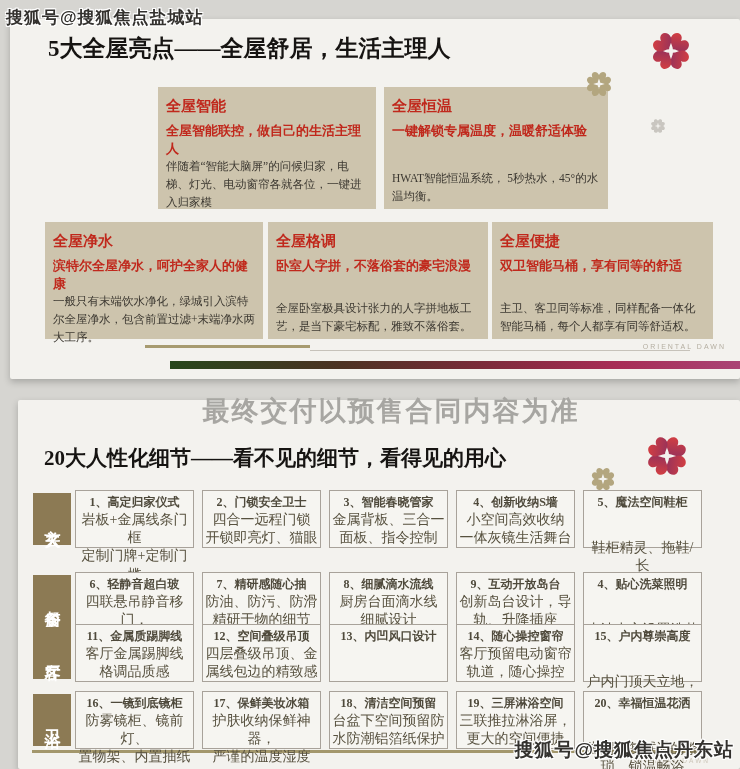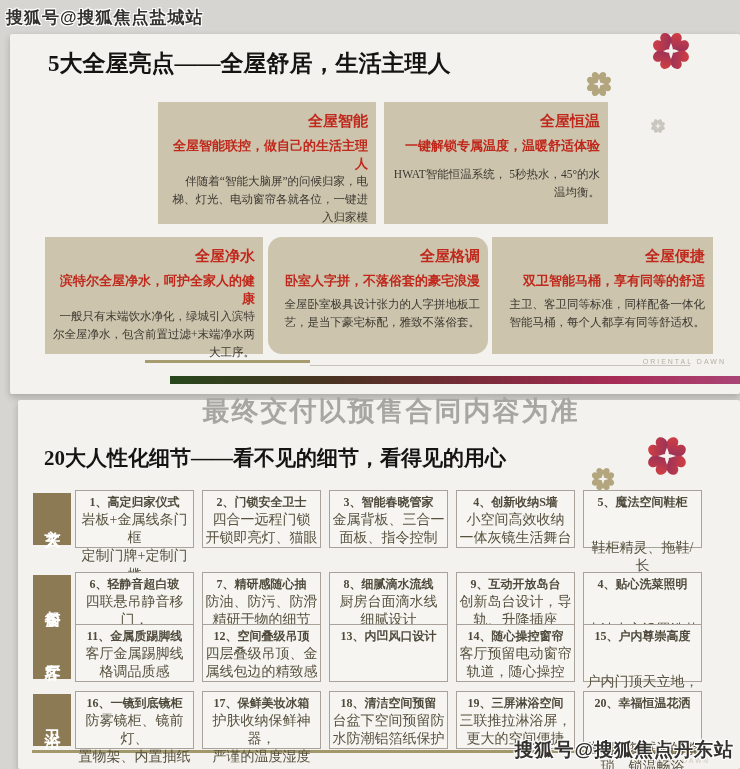--- a/index.html
+++ b/index.html
@@ -6,47 +6,47 @@
   body{
     width:740px;height:769px;position:relative;overflow:hidden;
     background:#d6d5d1;
     font-family:"Liberation Serif","DejaVu Serif",serif;
   }
   .panel{
     position:absolute;background:#f3f2ee;
     box-shadow:0 3px 7px rgba(0,0,0,.22);
     border-radius:2px;
   }
-  #panel1{left:10px;top:34px;width:730px;height:360px;}
+  #panel1{left:10px;top:19px;width:730px;height:360px;}
   #panel2{left:18px;top:400px;width:722px;height:369px;}
 
   .watermark{
     position:absolute;z-index:20;font-family:"Liberation Sans","DejaVu Sans",sans-serif;
     font-weight:bold;color:#33312e;letter-spacing:1px;
     text-shadow:-1px -1px 0 #fff,1px -1px 0 #fff,-1px 1px 0 #fff,1px 1px 0 #fff,0 1px 0 #fff,0 -1px 0 #fff;
   }
   #wm-top{left:6px;top:6px;font-size:17px;}
   #wm-bottom{right:6px;top:737px;font-size:19px;}
 
   .panel-title{
     position:absolute;font-weight:bold;color:#161412;white-space:nowrap;
   }
   #title1{left:38px;top:14px;font-size:23px;}
   #title2{left:26px;top:44px;font-size:21px;}
 
   
   .hl-box{
     position:absolute;background:#cdc4ad;box-sizing:border-box;
-    text-align:right;padding:10px 8px 20px 8px;
+    text-align:left;padding:10px 8px 1px 8px;
     display:flex;flex-direction:column;
   }
   #hl-0{left:148px;top:68px;width:218px;height:122px;}
   #hl-1{left:374px;top:68px;width:224px;height:122px;}
   #hl-2{left:35px;top:203px;width:218px;height:117px;}
-  #hl-3{left:258px;top:203px;width:220px;height:117px;border-radius:14px;}
+  #hl-3{left:258px;top:203px;width:220px;height:117px;}
   #hl-4{left:482px;top:203px;width:221px;height:117px;}
   .hl-name{color:#c0281c;font-weight:bold;font-size:15px;}
   .hl-slogan{color:#c0281c;font-weight:600;font-size:13px;margin-top:6px;}
   .hl-desc{color:#3c3831;font-size:11.5px;line-height:1.55;margin-top:auto;padding-bottom:2px;}
 
   
   .khaki-line{position:absolute;background:#a79b70;}
   #p1-line{left:135px;top:326px;width:165px;height:3px;}
   #p1-thinline{position:absolute;left:300px;top:331px;width:380px;height:1px;background:#c6c2ba;}
   .brand{

